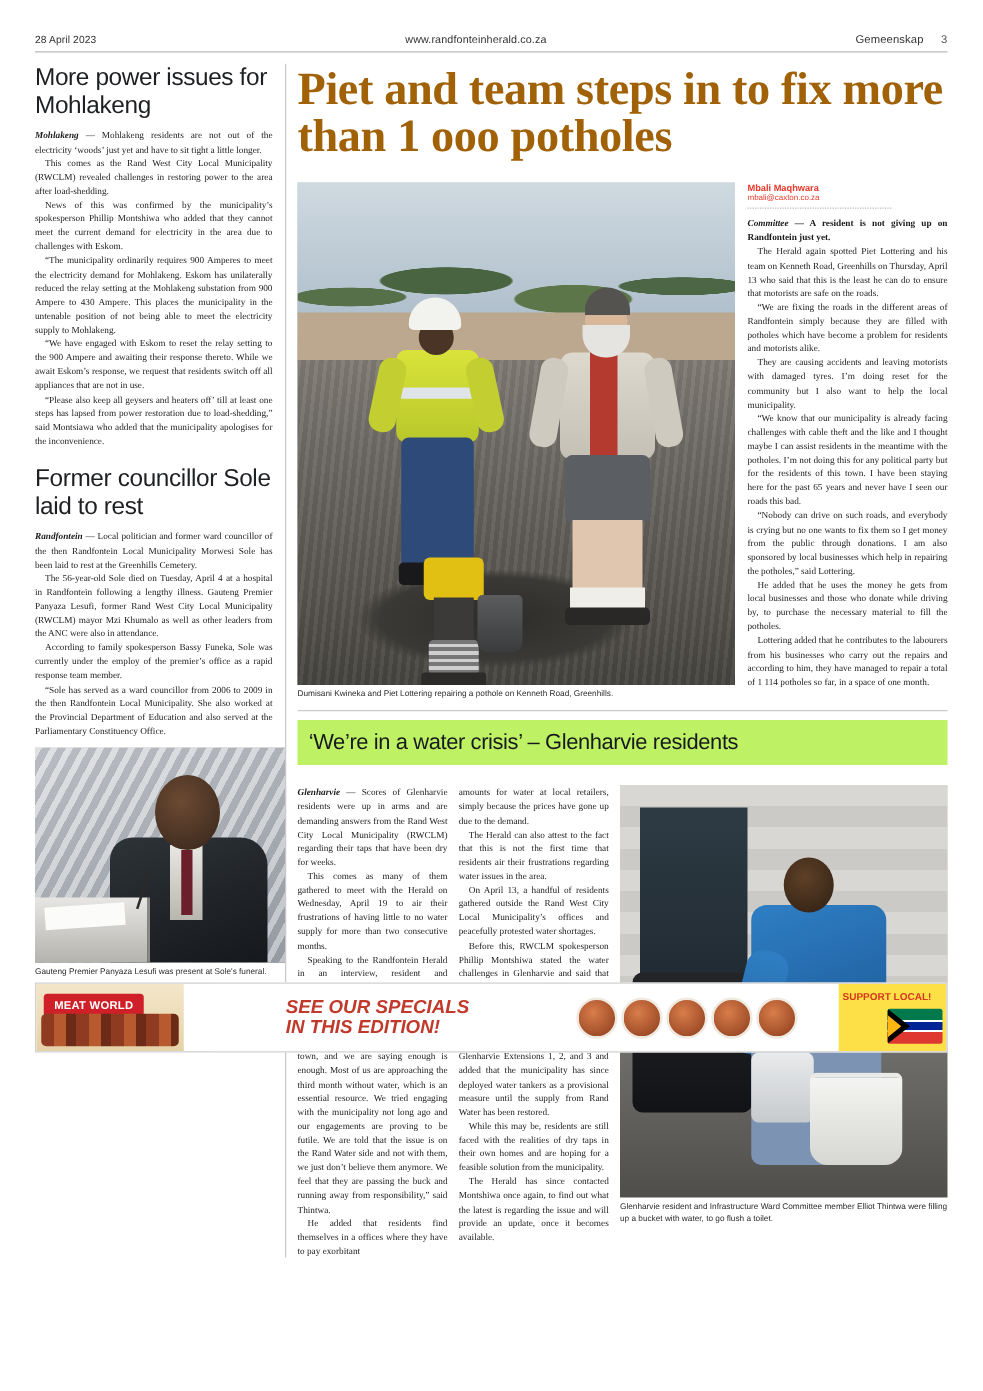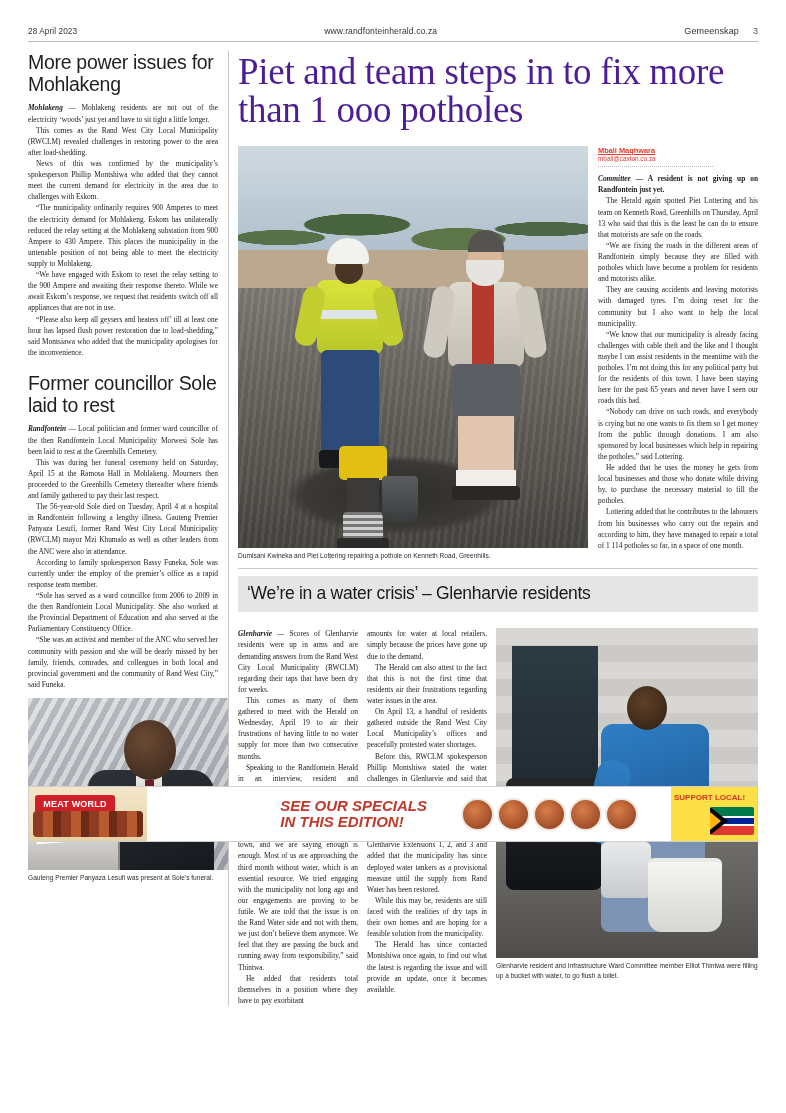--- a/index.html
+++ b/index.html
@@ -30,22 +30,22 @@
 
   
   .grid { display:flex; gap:0; margin-top:9px; }
   .col-left { width:200px; flex:0 0 200px; padding-right:10px; }
   .vrule { width:1px; background:#c9c9c9; flex:0 0 1px; margin-right:9px; }
   .col-main { flex:1 1 auto; }
 
   
   h1.lead {
     font-family: "Liberation Serif", serif;
-    font-size: 37px; line-height: 1.04; font-weight: 400;
-    letter-spacing: -0.3px; margin: 2px 0 16px 0; color:#4c1d95;
+    font-size: 37px; line-height: 1.04; font-weight: 700;
+    letter-spacing: -0.3px; margin: 2px 0 16px 0; color:#a16207;
   }
   h2.sub {
     font-family: "Liberation Sans", sans-serif;
     font-size: 19.5px; line-height:1.14; font-weight:400; color:#1d1f22;
     margin: 0 0 7px 0; letter-spacing:-0.3px;
   }
   h2.sub.second { margin-top: 14px; }
 
   
   .body p {
@@ -134,21 +134,21 @@
   .compactor .spring { position:absolute; left:10px; top:66px; width:40px; height:28px;
      background: repeating-linear-gradient(180deg,#777 0 3px,#cfcfcf 3px 6px); border-radius:4px; }
   .compactor .plate { position:absolute; left:4px; top:92px; width:52px; height:12px; background:#2c2b29; border-radius:3px; }
 
   .bucket { position:absolute; left:41%; top:330px; width:36px; height:46px;
      background: linear-gradient(180deg,#5b5c5e,#3a3b3d); border-radius:4px 4px 8px 8px; }
 
   
   .wc-wrap { margin-top:8px; border-top:1px solid #c9c9c9; padding-top:7px; }
   .wc-head {
-    background:#e5e5e5; padding:7px 9px 8px 9px;
+    background:#bef264; padding:7px 9px 8px 9px;
     font-family:"Liberation Sans", sans-serif; font-size:17.5px; color:#17191c;
     letter-spacing:-0.3px;
   }
   .wc-grid { display:flex; gap:9px; margin-top:16px; }
   .wc-col { width:120px; flex:0 0 120px; }
   .wc-photo-col { flex:1 1 auto; }
   .wc-photo { width:100%; height:330px; position:relative; overflow:hidden;
      background: linear-gradient(180deg,#cfcfcb 0%, #b6b5b0 42%, #8d8c88 100%); }
   .wc-photo .ground { position:absolute; left:0; right:0; bottom:0; height:120px;
      background: linear-gradient(180deg,#6f6e6a,#4f4e4b); }
@@ -176,21 +176,21 @@
   .adstrip { position:absolute; left:28px; right:28px; bottom:16px; height:56px;
      border:1px solid #cfcfcf; display:flex; overflow:hidden; background:#fff;gap:24px; }
   .ad-meat { width:118px; flex:0 0 118px; position:relative;
      background: linear-gradient(180deg,#f3e6c9,#e6d2a8); }
   .ad-meat .logo { position:absolute; left:6px; top:8px; width:80px; height:18px; background:#cf2029;
      border-radius:3px; color:#fff; font-family:"Liberation Sans",sans-serif; font-weight:700;
      font-size:9px; line-height:18px; text-align:center; letter-spacing:.2px; }
   .ad-meat .sizzle { position:absolute; left:4px; bottom:4px; right:4px; height:26px;
      background: repeating-linear-gradient(90deg,#8e3b21 0 10px,#b85a30 10px 20px,#6d2a16 20px 28px);
      border-radius:4px; }
-  .ad-specials { flex:1 1 auto; display:flex; align-items:center; justify-content:flex-end;
+  .ad-specials { flex:1 1 auto; display:flex; align-items:center; justify-content:center;
      background:#ffffff; padding:0 6px; }
   .ad-specials .txt { font-family:"Liberation Sans", sans-serif; font-weight:700;
      color:#c0392b; font-size:15px; line-height:1.05; text-align:left; font-style:italic; }
   .ad-food { width:190px; flex:0 0 190px; display:flex; align-items:center; gap:3px; padding:0 4px;
      background:#fff; }
   .ad-food .plate { width:33px; height:33px; border-radius:50%;
      background: radial-gradient(circle at 40% 35%, #d97d4a, #8a3b1c); border:2px solid #efe9df; }
   .ad-support { width:86px; flex:0 0 86px; position:relative; background:#fde047; }
   .ad-support .lbl { position:absolute; left:3px; top:7px; font-family:"Liberation Sans",sans-serif;
      font-weight:700; font-size:8px; color:#d4371f; line-height:1.05; }
@@ -219,31 +219,29 @@
 
     <div class="col-left">
 
       <h2 class="sub">More power issues for Mohlakeng</h2>
       <div class="body">
         <p class="first"><span class="place">Mohlakeng</span><span> — Mohlakeng residents are not out of the electricity ‘woods’ just yet and have to sit tight a little longer.</span></p>
         <p>This comes as the Rand West City Local Municipality (RWCLM) revealed challenges in restoring power to the area after load-shedding.</p>
         <p>News of this was confirmed by the municipality’s spokesperson Phillip Montshiwa who added that they cannot meet the current demand for electricity in the area due to challenges with Eskom.</p>
         <p>“The municipality ordinarily requires 900 Amperes to meet the electricity demand for Mohlakeng. Eskom has unilaterally reduced the relay setting at the Mohlakeng substation from 900 Ampere to 430 Ampere. This places the municipality in the untenable position of not being able to meet the electricity supply to Mohlakeng.</p>
         <p>“We have engaged with Eskom to reset the relay setting to the 900 Ampere and awaiting their response thereto. While we await Eskom’s response, we request that residents switch off all appliances that are not in use.</p>
-        <p>“Please also keep all geysers and heaters off’ till at least one hour has lapsed flush power restoration due to load-shedding,” said Montsiawa who added that the municipality apologises for the inconvenience.</p>
+        <p>“Please also keep all geysers and heaters off’ till at least one steps has lapsed from power restoration due to load-shedding,” said Montsiawa who added that the municipality apologises for the inconvenience.</p>
       </div>
 
       <h2 class="sub second">Former councillor Sole laid to rest</h2>
       <div class="body">
         <p class="first"><span class="place">Randfontein</span><span> — Local politician and former ward councillor of the then Randfontein Local Municipality Morwesi Sole has been laid to rest at the Greenhills Cemetery.</span></p>
-        <p>This was during her funeral ceremony held on Saturday, April 15 at the Ramosa Hall in Mohlakeng. Mourners then proceeded to the Greenhills Cemetery thereafter where friends and family gathered to pay their last respect.</p>
         <p>The 56-year-old Sole died on Tuesday, April 4 at a hospital in Randfontein following a lengthy illness. Gauteng Premier Panyaza Lesufi, former Rand West City Local Municipality (RWCLM) mayor Mzi Khumalo as well as other leaders from the ANC were also in attendance.</p>
         <p>According to family spokesperson Bassy Funeka, Sole was currently under the employ of the premier’s office as a rapid response team member.</p>
         <p>“Sole has served as a ward councillor from 2006 to 2009 in the then Randfontein Local Municipality. She also worked at the Provincial Department of Education and also served at the Parliamentary Constituency Office.</p>
-        <p>“She was an activist and member of the ANC who served her community with passion and she will be dearly missed by her family, friends, comrades, and colleagues in both local and provincial government and the community of Rand West City,” said Funeka.</p>
       </div>
 
       <div class="photo-block">
         <div class="photo lesufi-photo">
           <div class="wall"></div>
           <div class="body2"></div>
           <div class="shirt"></div>
           <div class="tie"></div>
           <div class="head"></div>
           <div class="podium"></div>
@@ -302,21 +300,21 @@
               <div class="plate"></div>
             </div>
 
             <div class="bucket"></div>
           </div>
           <div class="cap">Dumisani Kwineka and Piet Lottering repairing a pothole on Kenneth Road, Greenhills.</div>
         </div>
 
         <div style="width:160px; flex:0 0 160px;">
           <div style="font-family:'Liberation Sans',sans-serif; line-height:1.25;">
-            <div style="font-size:7.4px; font-weight:700; color:#e8392b;text-decoration:underline;">Mbali Maqhwara</div>
+            <div style="font-size:7.4px; font-weight:700; color:#e8392b;">Mbali Maqhwara</div>
             <div style="font-size:6.4px; color:#e8392b;">mbali@caxton.co.za</div>
             <div style="border-bottom:1px dotted #bbb; margin:3px 0 6px 0; width:72%;"></div>
           </div>
           <div class="body">
             <p class="first"><span class="place">Committee</span><span class="bold"> — A resident is not giving up on Randfontein just yet.</span></p>
             <p>The Herald again spotted Piet Lottering and his team on Kenneth Road, Greenhills on Thursday, April 13 who said that this is the least he can do to ensure that motorists are safe on the roads.</p>
             <p>“We are fixing the roads in the different areas of Randfontein simply because they are filled with potholes which have become a problem for residents and motorists alike.</p>
             <p>They are causing accidents and leaving motorists with damaged tyres. I’m doing reset for the community but I also want to help the local municipality.</p>
             <p>“We know that our municipality is already facing challenges with cable theft and the like and I thought maybe I can assist residents in the meantime with the potholes. I’m not doing this for any political party but for the residents of this town. I have been staying here for the past 65 years and never have I seen our roads this bad.</p>
             <p>“Nobody can drive on such roads, and everybody is crying but no one wants to fix them so I get money from the public through donations. I am also sponsored by local businesses which help in repairing the potholes,” said Lottering.</p>
@@ -327,21 +325,21 @@
       </div>
 
       <div class="wc-wrap">
         <div class="wc-head">‘We’re in a water crisis’ – Glenharvie residents</div>
 
         <div class="wc-grid">
           <div class="wc-col body">
             <p class="first"><span class="place">Glenharvie</span><span> — Scores of Glenharvie residents were up in arms and are demanding answers from the Rand West City Local Municipality (RWCLM) regarding their taps that have been dry for weeks.</span></p>
             <p>This comes as many of them gathered to meet with the Herald on Wednesday, April 19 to air their frustrations of having little to no water supply for more than two consecutive months.</p>
             <p>Speaking to the Randfontein Herald in an interview, resident and Infrastructure Ward Committee member Elliot Thintwa said some houses have water coming out at low pressure, while others simply have no water at all. “We’ve got a crisis of water in this town, and we are saying enough is enough. Most of us are approaching the third month without water, which is an essential resource. We tried engaging with the municipality not long ago and our engagements are proving to be futile. We are told that the issue is on the Rand Water side and not with them, we just don’t believe them anymore. We feel that they are passing the buck and running away from responsibility,” said Thintwa.</p>
-            <p>He added that residents total themselves in a position where they have to pay exorbitant</p>
+            <p>He added that residents find themselves in a offices where they have to pay exorbitant</p>
           </div>
 
           <div class="wc-col body">
             <p class="first">amounts for water at local retailers, simply because the prices have gone up due to the demand.</p>
             <p>The Herald can also attest to the fact that this is not the first time that residents air their frustrations regarding water issues in the area.</p>
             <p>On April 13, a handful of residents gathered outside the Rand West City Local Municipality’s offices and peacefully protested water shortages.</p>
             <p>Before this, RWCLM spokesperson Phillip Montshiwa stated the water challenges in Glenharvie and said that water levels had dropped to just 5 percent as a result of Rand Water’s feeding supply to the Glenharvie reservoir.</p>
             <p>He said that affected areas included Glenharvie Extensions 1, 2, and 3 and added that the municipality has since deployed water tankers as a provisional measure until the supply from Rand Water has been restored.</p>
             <p>While this may be, residents are still faced with the realities of dry taps in their own homes and are hoping for a feasible solution from the municipality.</p>
             <p>The Herald has since contacted Montshiwa once again, to find out what the latest is regarding the issue and will provide an update, once it becomes available.</p>

